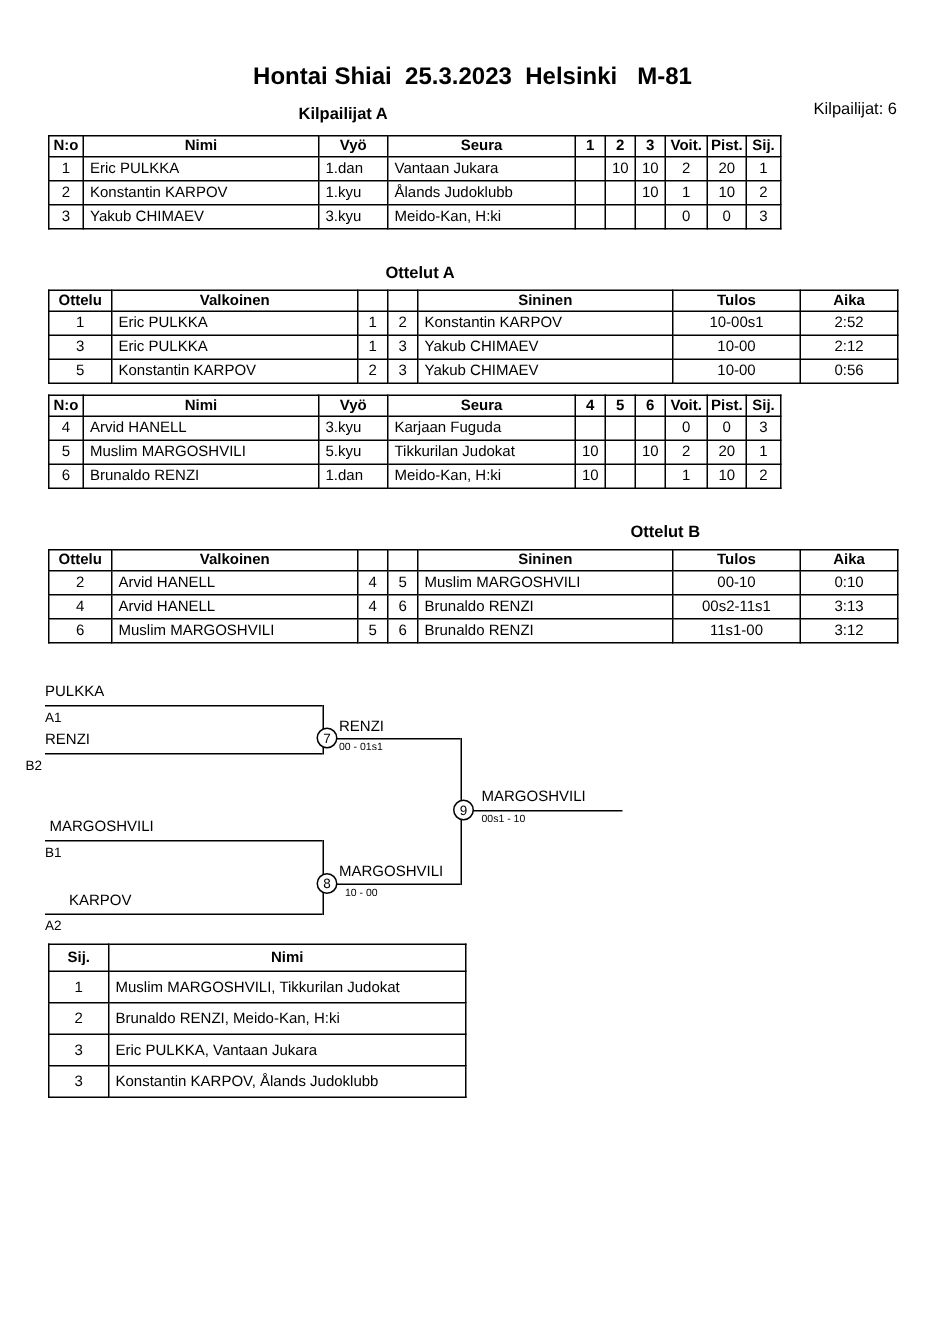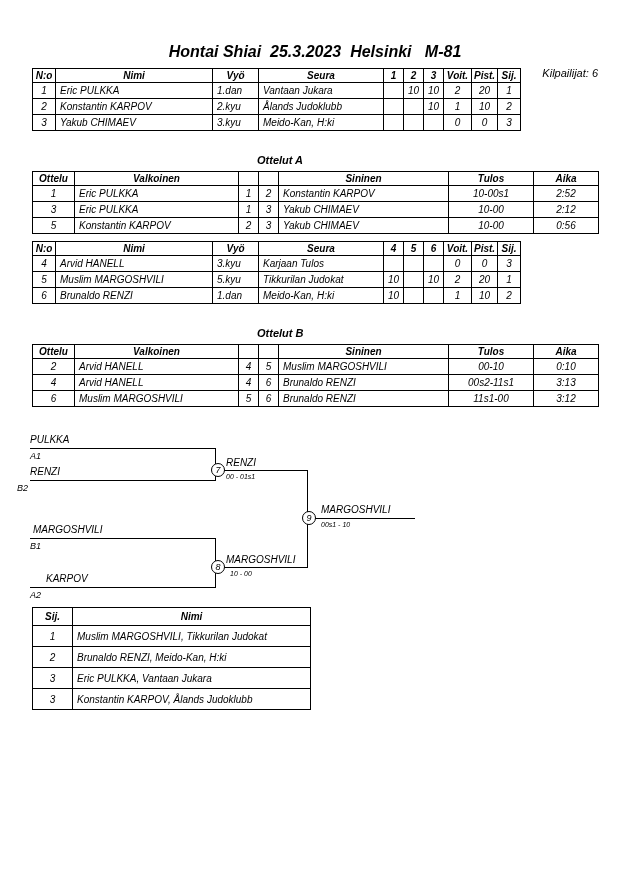--- a/index.html
+++ b/index.html
@@ -1,27 +1,27 @@
 <!DOCTYPE html>
 <html><head>
 <meta charset="utf-8">
 <style>
   * { margin:0; padding:0; box-sizing:border-box; }
   html,body { background:#fff; }
   body { font-family:"Liberation Sans", sans-serif; color:#000; }
-  .page { width:630px; height:891px; position:relative; background:#fff; overflow:hidden;font-style:italic; }
+  .page { width:630px; height:891px; position:relative; background:#fff; overflow:hidden; }
 
   .title { padding-top:42px; text-align:center; font-size:16px; font-weight:bold; white-space:pre; line-height:19px; }
   .competitors { position:absolute; top:67px; right:32px; font-size:11px; }
 
   .section-heading { font-size:11px; font-weight:bold; line-height:13px; }
   .h-ka { margin:9px 0 0 199px; }
   .h-oa { margin:23px 0 0 257px; }
   .h-kb { margin:24px 0 0 198px; }
-  .h-ob { margin:23px 0 0 257px; }
+  .h-ob { margin:23px 0 0 257px;text-align:center; }
   .h-t  { margin:3px 0 0 128px; }
 
   table { border-collapse:collapse; table-layout:fixed; margin-left:32px; background:#fff; }
   .tbl-k, .tbl-o, .tbl-t { margin-top:4px; }
   .tbl-k { width:488px; margin-top:7px; }
   .tbl-o { width:566px; }
   .tbl-t { width:278px; margin-top:3px; }
   th, td { border:1px solid #000; font-size:10px; overflow:hidden; white-space:nowrap; }
   th { font-weight:bold; text-align:center; height:14px; padding:0 2px; }
   td { height:16px; text-align:left; padding:0 4px; }
@@ -40,20 +40,21 @@
               background:#fff; font-size:9px; line-height:12px; text-align:center; }
 </style>
 </head>
 <body>
 
 <div class="page">
 
   <div class="title">Hontai Shiai  25.3.2023  Helsinki   M-81</div>
   <div class="competitors">Kilpailijat: 6</div>
 
+  <div class="section-heading h-ka">Kilpailijat A</div>
   <table class="tbl-k">
     <colgroup>
       <col style="width:23px">
         <col style="width:157px">
         <col style="width:46px">
         <col style="width:125px">
       <col style="width:20px">
         <col style="width:20px">
         <col style="width:20px">
       <col style="width:28px">
@@ -83,21 +84,21 @@
         <td class="tc"></td>
         <td class="tc">10</td>
         <td class="tc">10</td>
         <td class="tc">2</td>
         <td class="tc">20</td>
         <td class="tc">1</td>
       </tr>
       <tr>
         <td class="tc">2</td>
         <td>Konstantin KARPOV</td>
-        <td>2.kyu</td>
+        <td>1.kyu</td>
         <td>Ålands Judoklubb</td>
         <td class="tc"></td>
         <td class="tc"></td>
         <td class="tc">10</td>
         <td class="tc">1</td>
         <td class="tc">10</td>
         <td class="tc">2</td>
       </tr>
       <tr>
         <td class="tc">3</td>
@@ -192,21 +193,21 @@
         <th>Voit.</th>
         <th>Pist.</th>
         <th>Sij.</th>
       </tr>
     </thead>
     <tbody>
       <tr>
         <td class="tc">4</td>
         <td>Arvid HANELL</td>
         <td>3.kyu</td>
-        <td>Karjaan Tulos</td>
+        <td>Karjaan Fuguda</td>
         <td class="tc"></td>
         <td class="tc"></td>
         <td class="tc"></td>
         <td class="tc">0</td>
         <td class="tc">0</td>
         <td class="tc">3</td>
       </tr>
       <tr>
         <td class="tc">5</td>
         <td>Muslim MARGOSHVILI</td>

